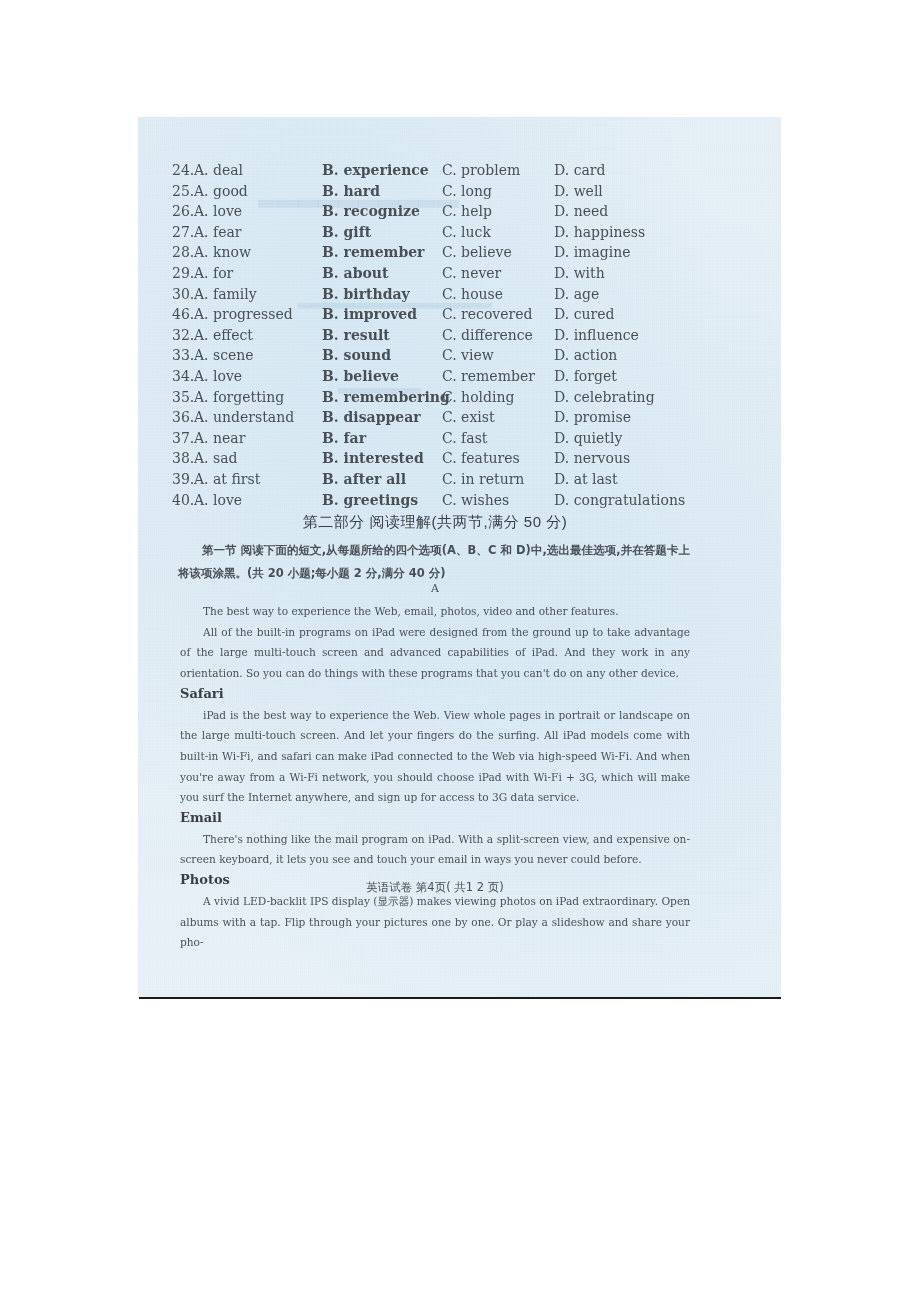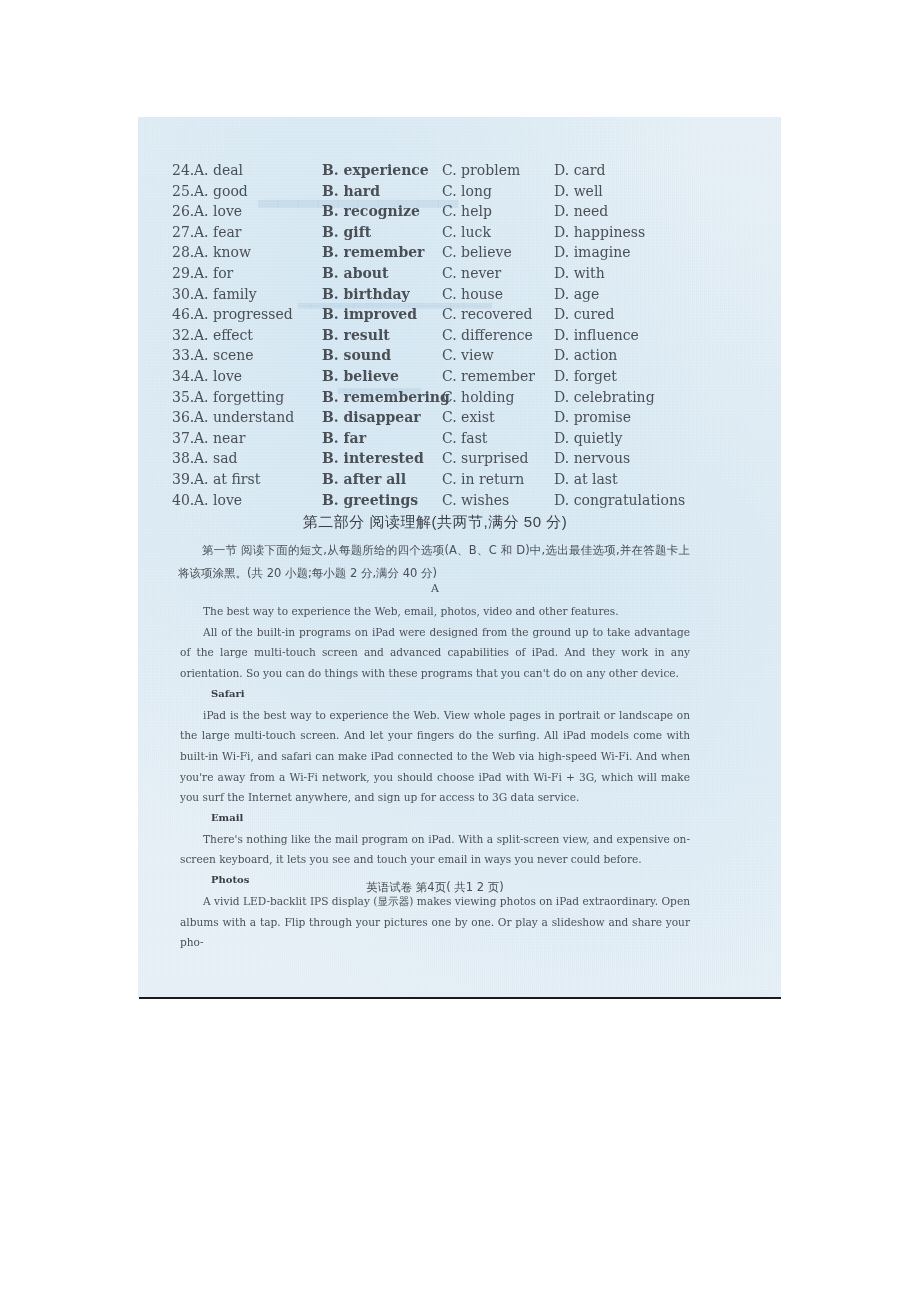--- a/index.html
+++ b/index.html
@@ -77,20 +77,21 @@
     position: absolute;
     left: 178px;
     top: 539px;
     width: 512px;
     font-family: "DejaVu Sans", "Liberation Sans", sans-serif;
     font-size: 11.5px;
     line-height: 23px;
     color: #4a4f55;
     text-indent: 24px;
     text-align: justify;
+    font-weight: bold;
   }
   .passage-letter {
     position: absolute;
     left: 170px;
     top: 582px;
     width: 530px;
     text-align: center;
     font-size: 11px;
     color: #4a4f55;
   }
@@ -105,22 +106,21 @@
     text-align: justify;
   }
   .passage p {
     margin: 0;
     text-indent: 23px;
   }
   .passage .heading {
     font-weight: bold;
     text-indent: 0;
     color: #3a3e43;
-    font-size: 10px;
-    margin-left: 31px;
+    font-size: 13px;
   }
   .footer {
     position: absolute;
     left: 170px;
     top: 880px;
     width: 530px;
     text-align: center;
     font-family: "DejaVu Sans", "Liberation Sans", sans-serif;
     font-size: 11.5px;
     color: #4a4f55;
@@ -239,21 +239,21 @@
       <span class="c-num">37.</span>
       <span class="c-a">A.  near</span>
       <span class="c-b">B.  far</span>
       <span class="c-c">C.  fast</span>
       <span class="c-d">D.  quietly</span>
     </div>
     <div class="opt-row">
       <span class="c-num">38.</span>
       <span class="c-a">A.  sad</span>
       <span class="c-b">B.  interested</span>
-      <span class="c-c">C.  surprised</span>
+      <span class="c-c">C.  features</span>
       <span class="c-d">D.  nervous</span>
     </div>
     <div class="opt-row">
       <span class="c-num">39.</span>
       <span class="c-a">A.  at first</span>
       <span class="c-b">B.  after all</span>
       <span class="c-c">C.  in return</span>
       <span class="c-d">D.  at last</span>
     </div>
     <div class="opt-row">

